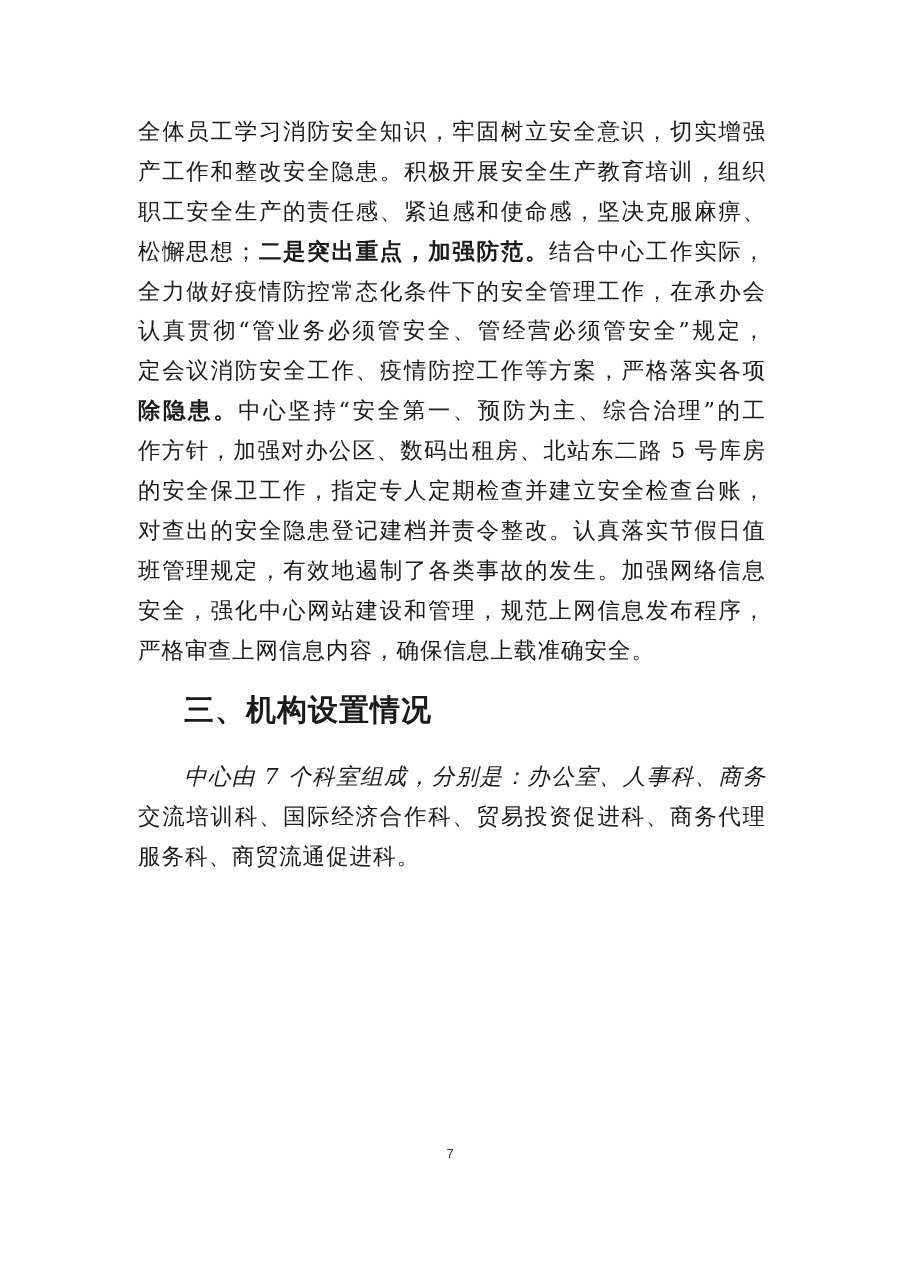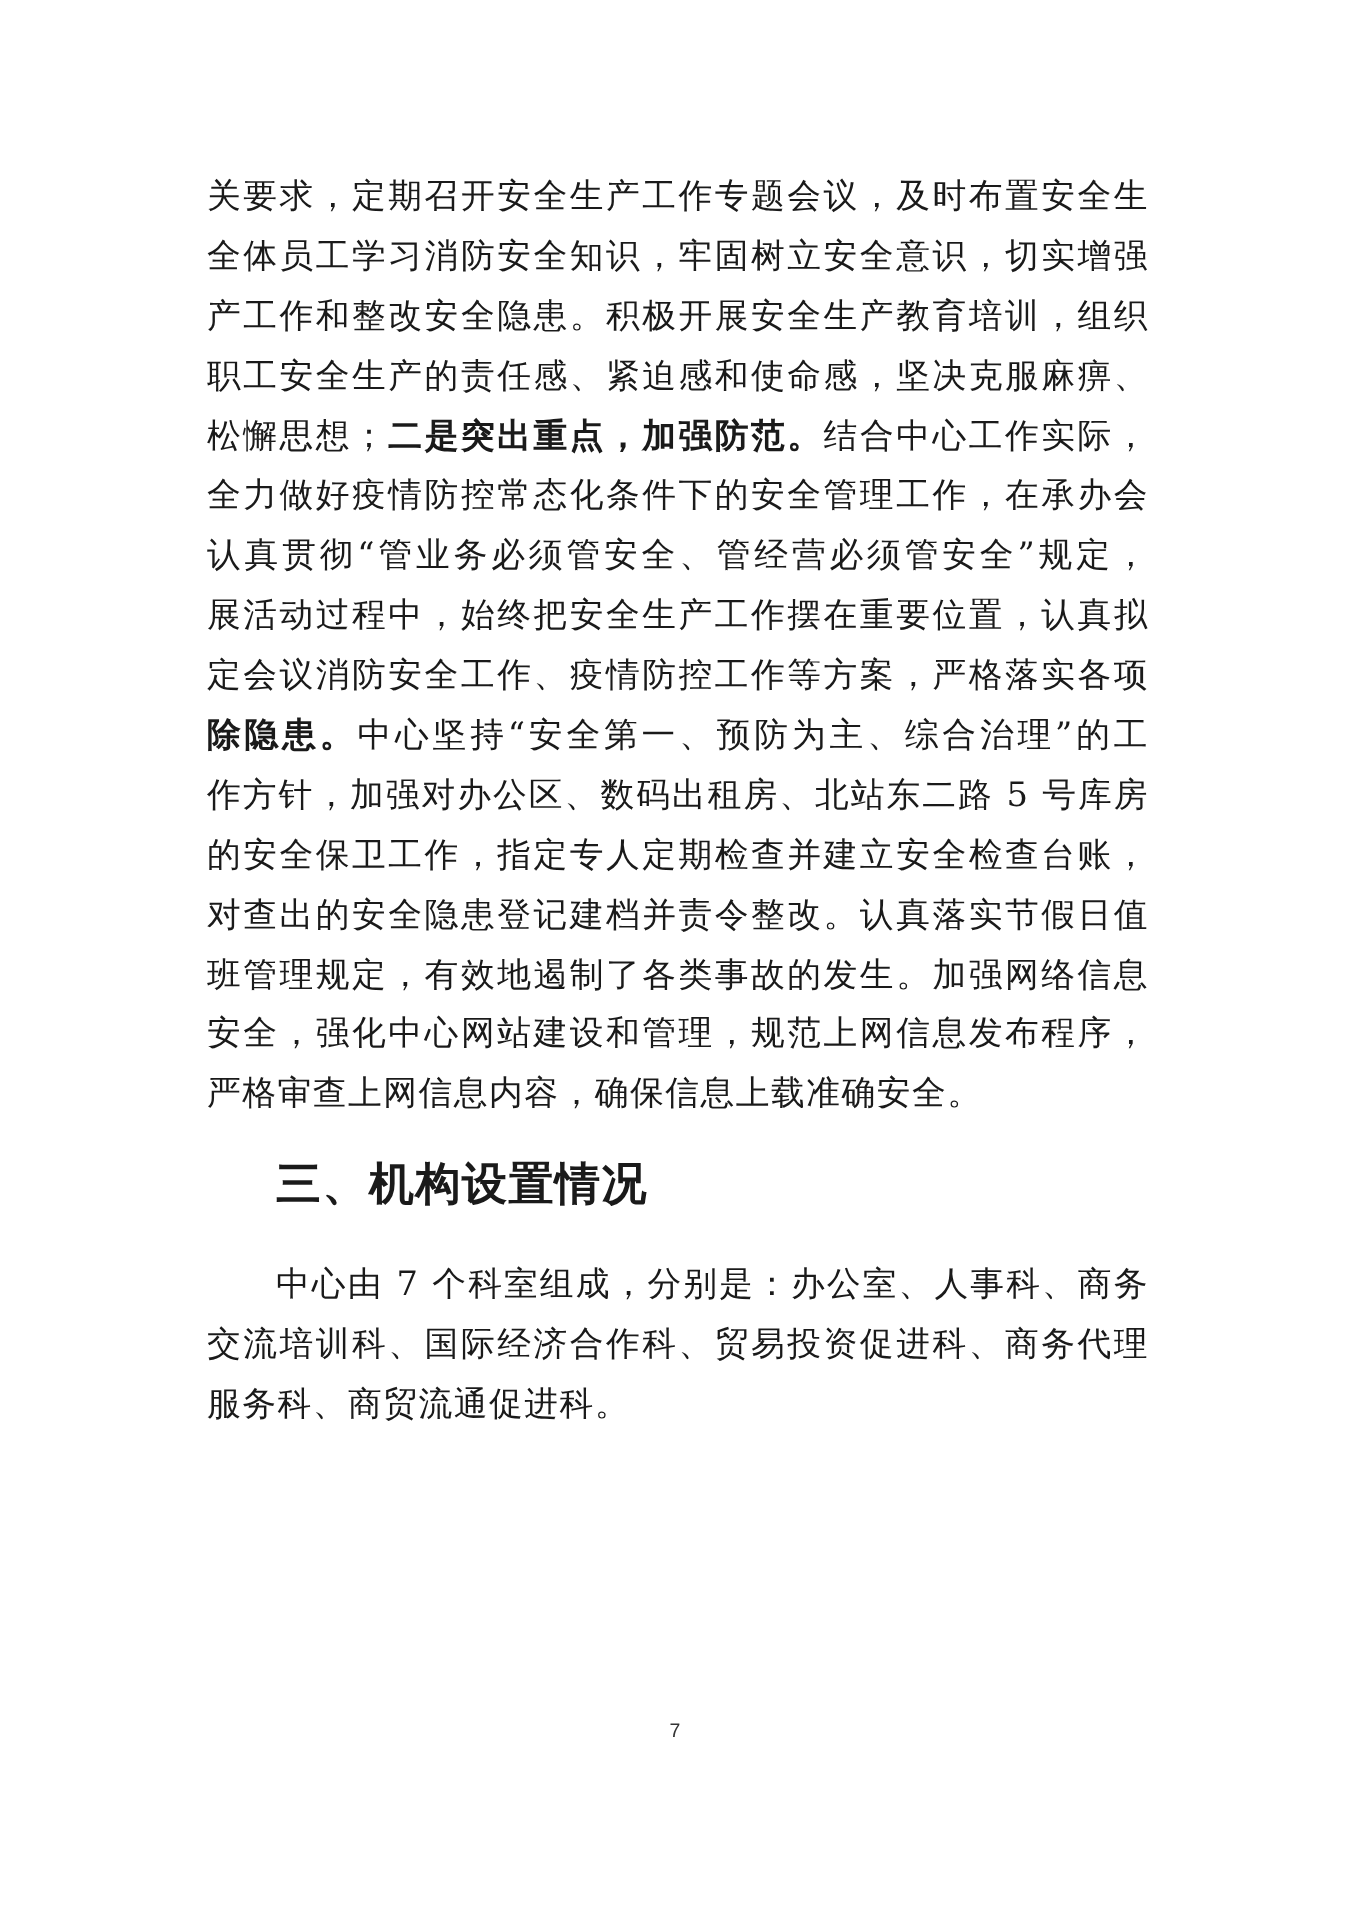--- a/index.html
+++ b/index.html
@@ -28,20 +28,21 @@
       white-space: nowrap;
       text-align: justify;
       text-align-last: justify;
       letter-spacing: 1px;
     }
     .line.last {
       text-align-last: left;
     }
     .line.indent {
       padding-left: 46px;
+      font-style: italic;
     }
     .bold {
       font-family: "DejaVu Sans", "Liberation Sans", sans-serif;
       font-weight: bold;
       margin-top: 34px;
     }
     .heading {
       margin-top: 20px;
       height: 40px;
       line-height: 40px;
@@ -63,28 +64,26 @@
       font-family: "Liberation Sans", sans-serif;
       font-size: 13px;
       color: #333;
     }
   </style>
 </head>
 <body>
 
 <div class="page">
   <div id="para1">
-      <div class="line"><span>关要求，定期召开安全生产工作专题会议，及时布置安全生</span></div>
       <div class="line"><span>全体员工学习消防安全知识，牢固树立安全意识，切实增强</span></div>
       <div class="line"><span>产工作和整改安全隐患。积极开展安全生产教育培训，组织</span></div>
       <div class="line"><span>职工安全生产的责任感、紧迫感和使命感，坚决克服麻痹、</span></div>
       <div class="line"><span>松懈思想；</span><span class="bold">二是突出重点，加强防范。</span><span>结合中心工作实际，</span></div>
       <div class="line"><span>全力做好疫情防控常态化条件下的安全管理工作，在承办会</span></div>
       <div class="line"><span>认真贯彻“管业务必须管安全、管经营必须管安全”规定，</span></div>
-      <div class="line"><span>展活动过程中，始终把安全生产工作摆在重要位置，认真拟</span></div>
       <div class="line"><span>定会议消防安全工作、疫情防控工作等方案，严格落实各项</span></div>
       <div class="line"><span class="bold">除隐患。</span><span>中心坚持“安全第一、预防为主、综合治理”的工</span></div>
       <div class="line"><span>作方针，加强对办公区、数码出租房、北站东二路 5 号库房</span></div>
       <div class="line"><span>的安全保卫工作，指定专人定期检查并建立安全检查台账，</span></div>
       <div class="line"><span>对查出的安全隐患登记建档并责令整改。认真落实节假日值</span></div>
       <div class="line"><span>班管理规定，有效地遏制了各类事故的发生。加强网络信息</span></div>
       <div class="line"><span>安全，强化中心网站建设和管理，规范上网信息发布程序，</span></div>
       <div class="line last"><span>严格审查上网信息内容，确保信息上载准确安全。</span></div>
     </div>
 

